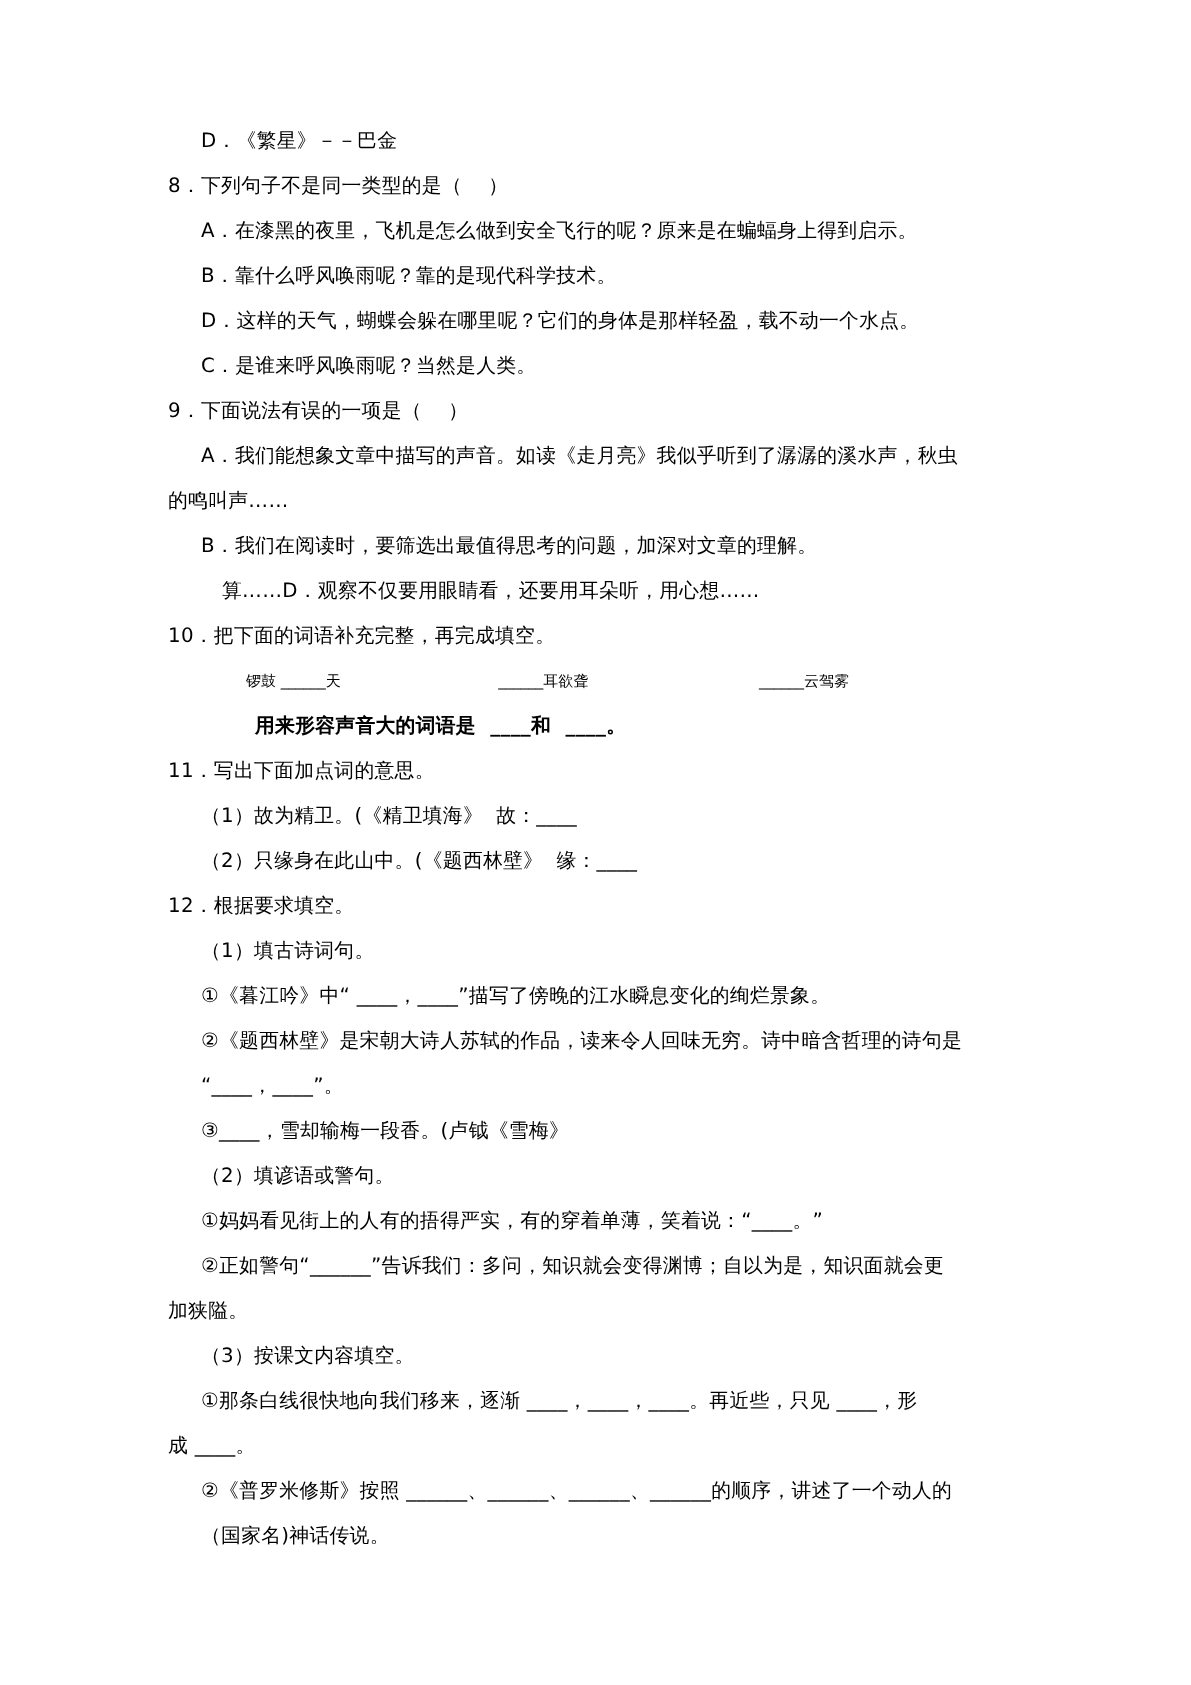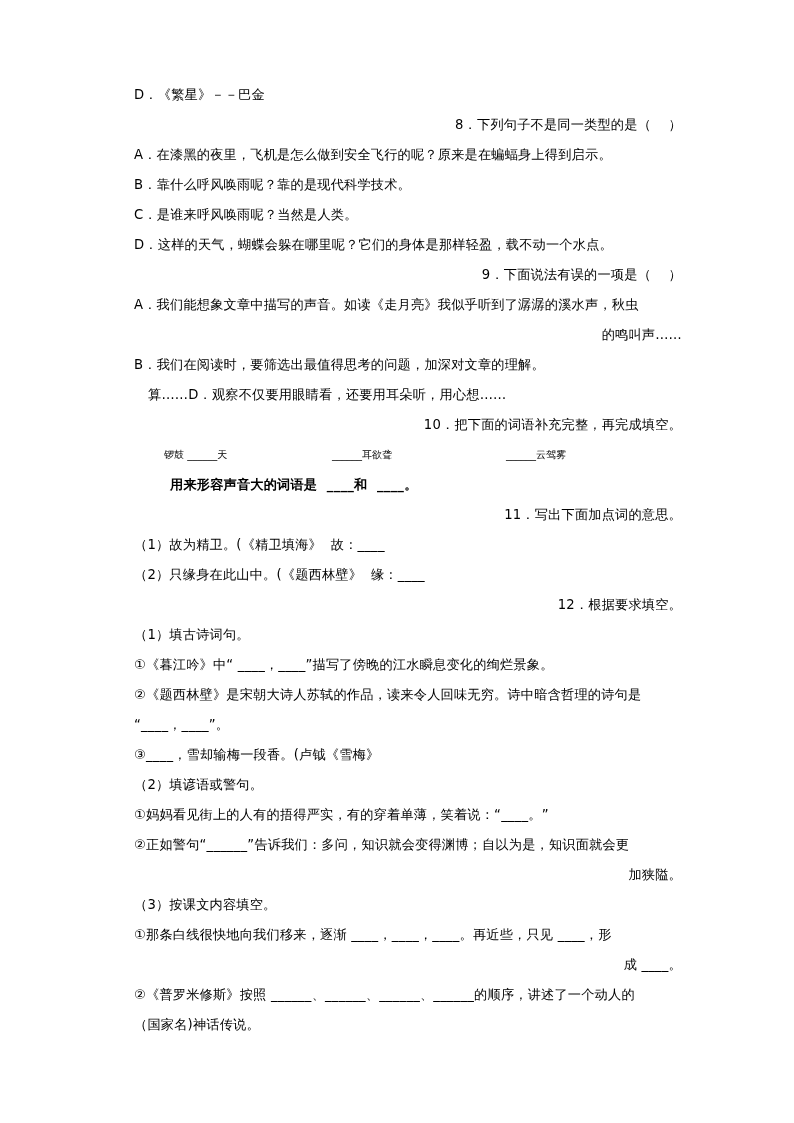--- a/index.html
+++ b/index.html
@@ -25,43 +25,43 @@
   }
   .line {
     font-size: 13.2px;
     line-height: 30px;
     white-space: pre-wrap;
     letter-spacing: 0.2px;
   }
   .indent1 { padding-left: 22px; }
   .indent2 { padding-left: 36px; }
   .indent3 { padding-left: 52px; }
-  .indent0 { padding-left: 0px; text-align: right; }
+  .indent0 { padding-left: 0px; }
   .blank-row {
     display: flex;
     font-size: 10px;
     line-height: 30px;
   }
   .cell-a { width: 172px; }
   .cell-b { width: 178px; }
   .cell-c { width: 180px; }
   .sub-note { padding-left: 58px; font-weight: bold; }
 </style>
 </head>
 <body>
 
 <div class="page">
 
   <div>
     <div class="line indent1">D．《繁星》－－巴金</div>
     <div class="line indent0">8．下列句子不是同一类型的是（    ）</div>
     <div class="line indent1">A．在漆黑的夜里，飞机是怎么做到安全飞行的呢？原来是在蝙蝠身上得到启示。</div>
     <div class="line indent1">B．靠什么呼风唤雨呢？靠的是现代科学技术。</div>
+    <div class="line indent1">D．这样的天气，蝴蝶会躲在哪里呢？它们的身体是那样轻盈，载不动一个水点。</div>
     <div class="line indent1">C．是谁来呼风唤雨呢？当然是人类。</div>
-    <div class="line indent1">D．这样的天气，蝴蝶会躲在哪里呢？它们的身体是那样轻盈，载不动一个水点。</div>
     <div class="line indent0">9．下面说法有误的一项是（    ）</div>
     <div class="line indent1">A．我们能想象文章中描写的声音。如读《走月亮》我似乎听到了潺潺的溪水声，秋虫</div>
     <div class="line indent0">的鸣叫声……</div>
     <div class="line indent1">B．我们在阅读时，要筛选出最值得思考的问题，加深对文章的理解。</div>
     <div class="line indent2">算……D．观察不仅要用眼睛看，还要用耳朵听，用心想……</div>
     <div class="line indent0">10．把下面的词语补充完整，再完成填空。</div>
   </div>
 
   <div>
     <div class="blank-row">

